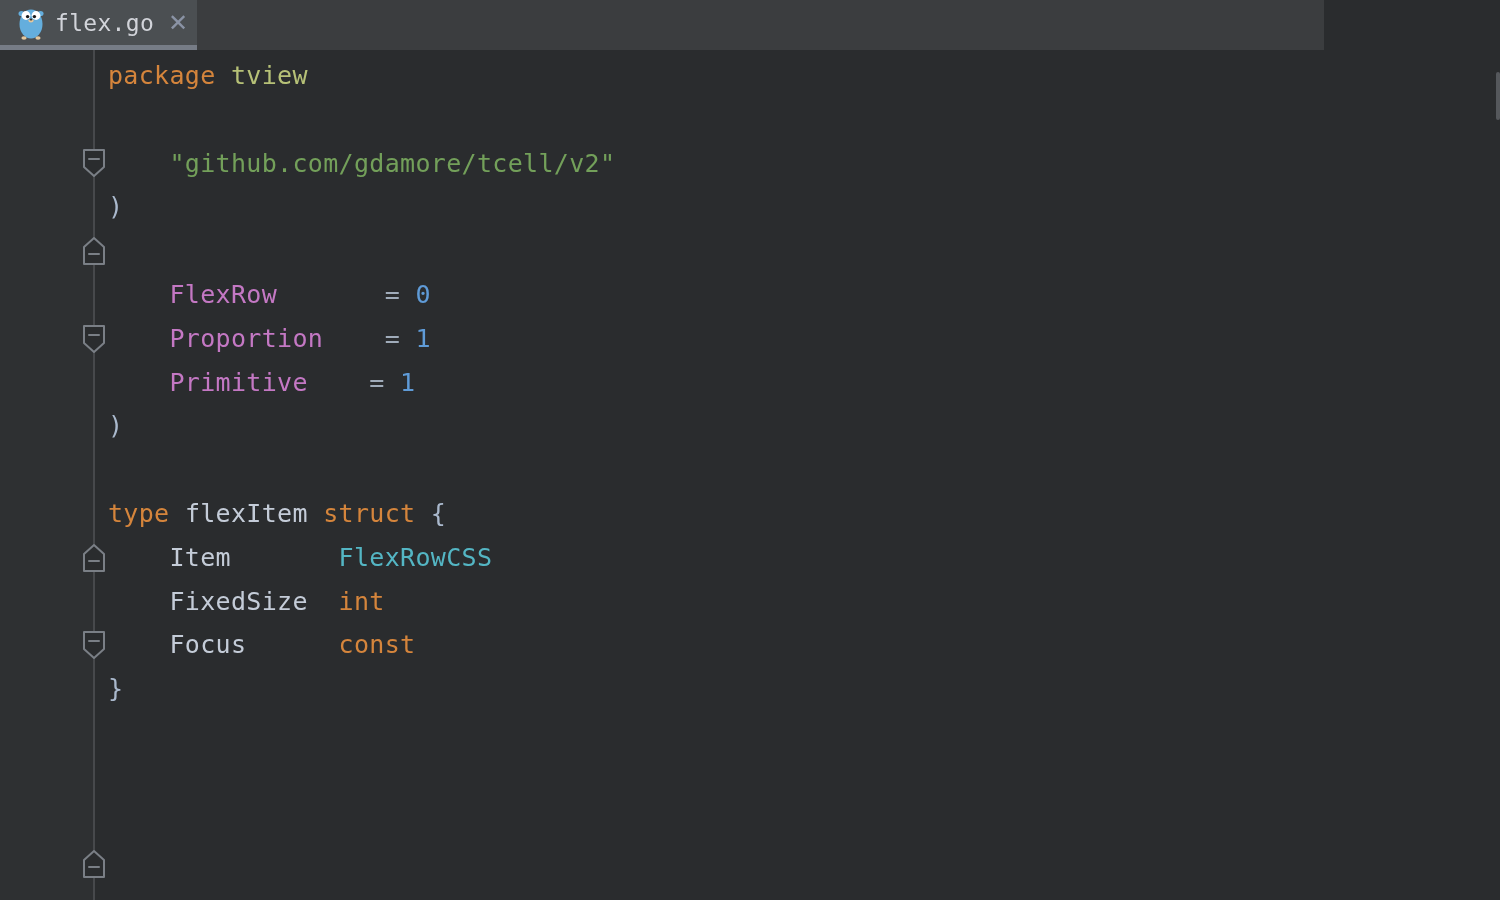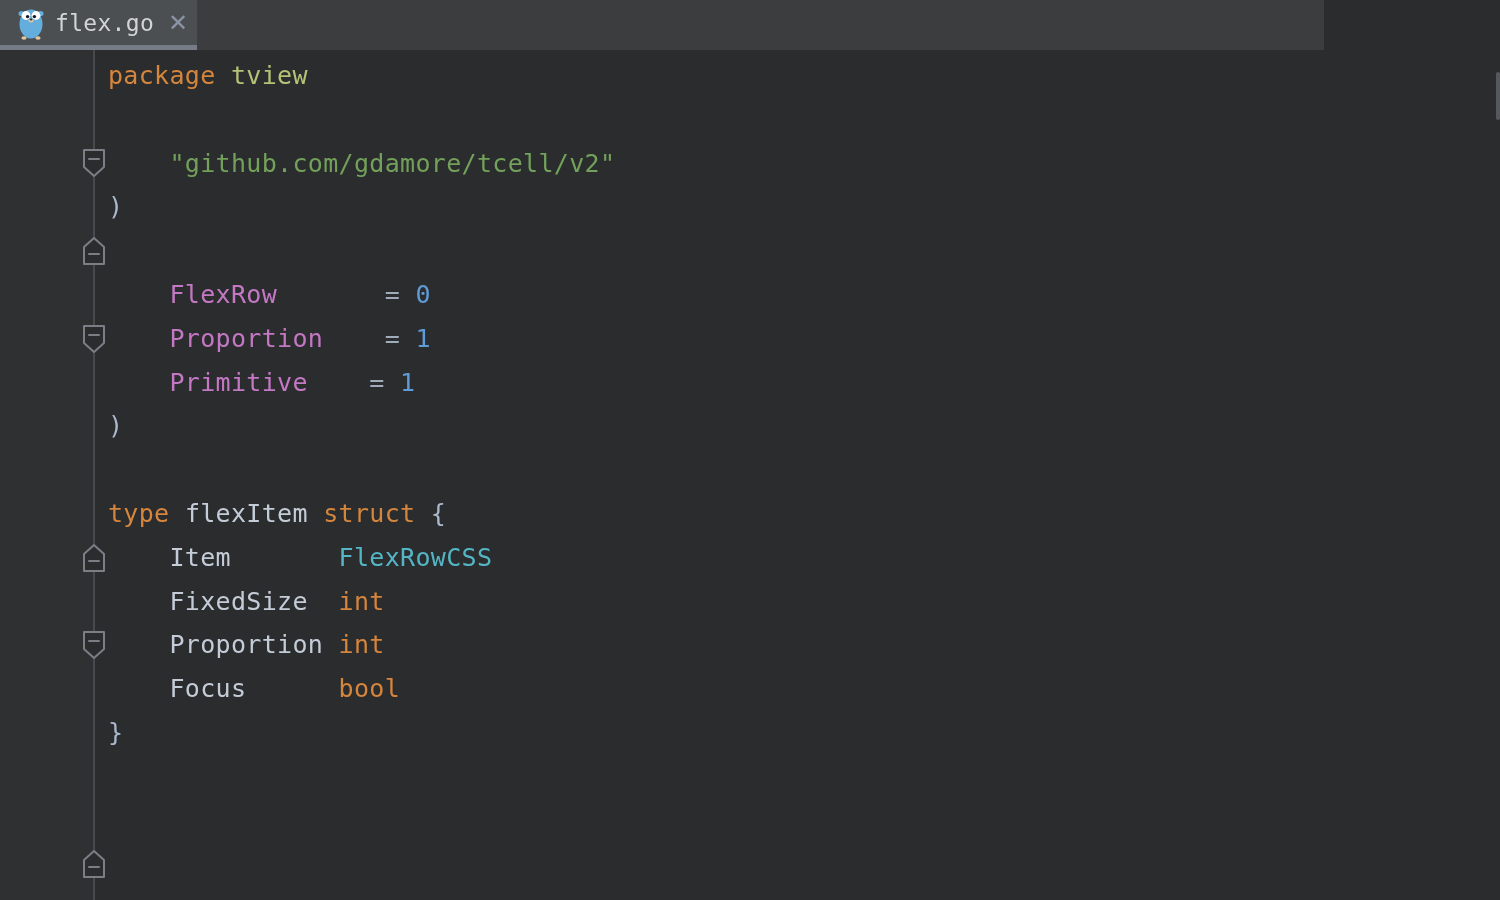--- a/index.html
+++ b/index.html
@@ -146,18 +146,17 @@
       <div class="code-line"><span class="tok-par">)</span></div>
       <div class="code-line"></div>
       <div class="code-line"><span class="tok-pl">    </span><span class="tok-cn">FlexRow</span><span class="tok-pl">       </span><span class="tok-op">=</span><span class="tok-pl"> </span><span class="tok-num">0</span></div>
       <div class="code-line"><span class="tok-pl">    </span><span class="tok-cn">Proportion</span><span class="tok-pl">    </span><span class="tok-op">=</span><span class="tok-pl"> </span><span class="tok-num">1</span></div>
       <div class="code-line"><span class="tok-pl">    </span><span class="tok-cn">Primitive</span><span class="tok-pl">    </span><span class="tok-op">=</span><span class="tok-pl"> </span><span class="tok-num">1</span></div>
       <div class="code-line"><span class="tok-par">)</span></div>
       <div class="code-line"></div>
       <div class="code-line"><span class="tok-kw">type</span><span class="tok-pl"> </span><span class="tok-id">flexItem</span><span class="tok-pl"> </span><span class="tok-kw">struct</span><span class="tok-pl"> </span><span class="tok-par">{</span></div>
       <div class="code-line"><span class="tok-pl">    </span><span class="tok-id">Item</span><span class="tok-pl">       </span><span class="tok-typ">FlexRowCSS</span></div>
       <div class="code-line"><span class="tok-pl">    </span><span class="tok-id">FixedSize</span><span class="tok-pl">  </span><span class="tok-kw">int</span></div>
-      <div class="code-line"><span class="tok-pl">    </span><span class="tok-id">Proportion</span><span class="tok-pl"> </span><span class="tok-kw">int</span></div>
-      <div class="code-line"><span class="tok-pl">    </span><span class="tok-id">Focus</span><span class="tok-pl">      </span><span class="tok-kw">bool</span></div>
+      <div class="code-line"><span class="tok-pl">    </span><span class="tok-id">Focus</span><span class="tok-pl">      </span><span class="tok-kw">const</span></div>
       <div class="code-line"><span class="tok-par">}</span></div>
     </div>
   <div class="scrollbar-thumb"></div>
 </div>
 
 </body></html>

